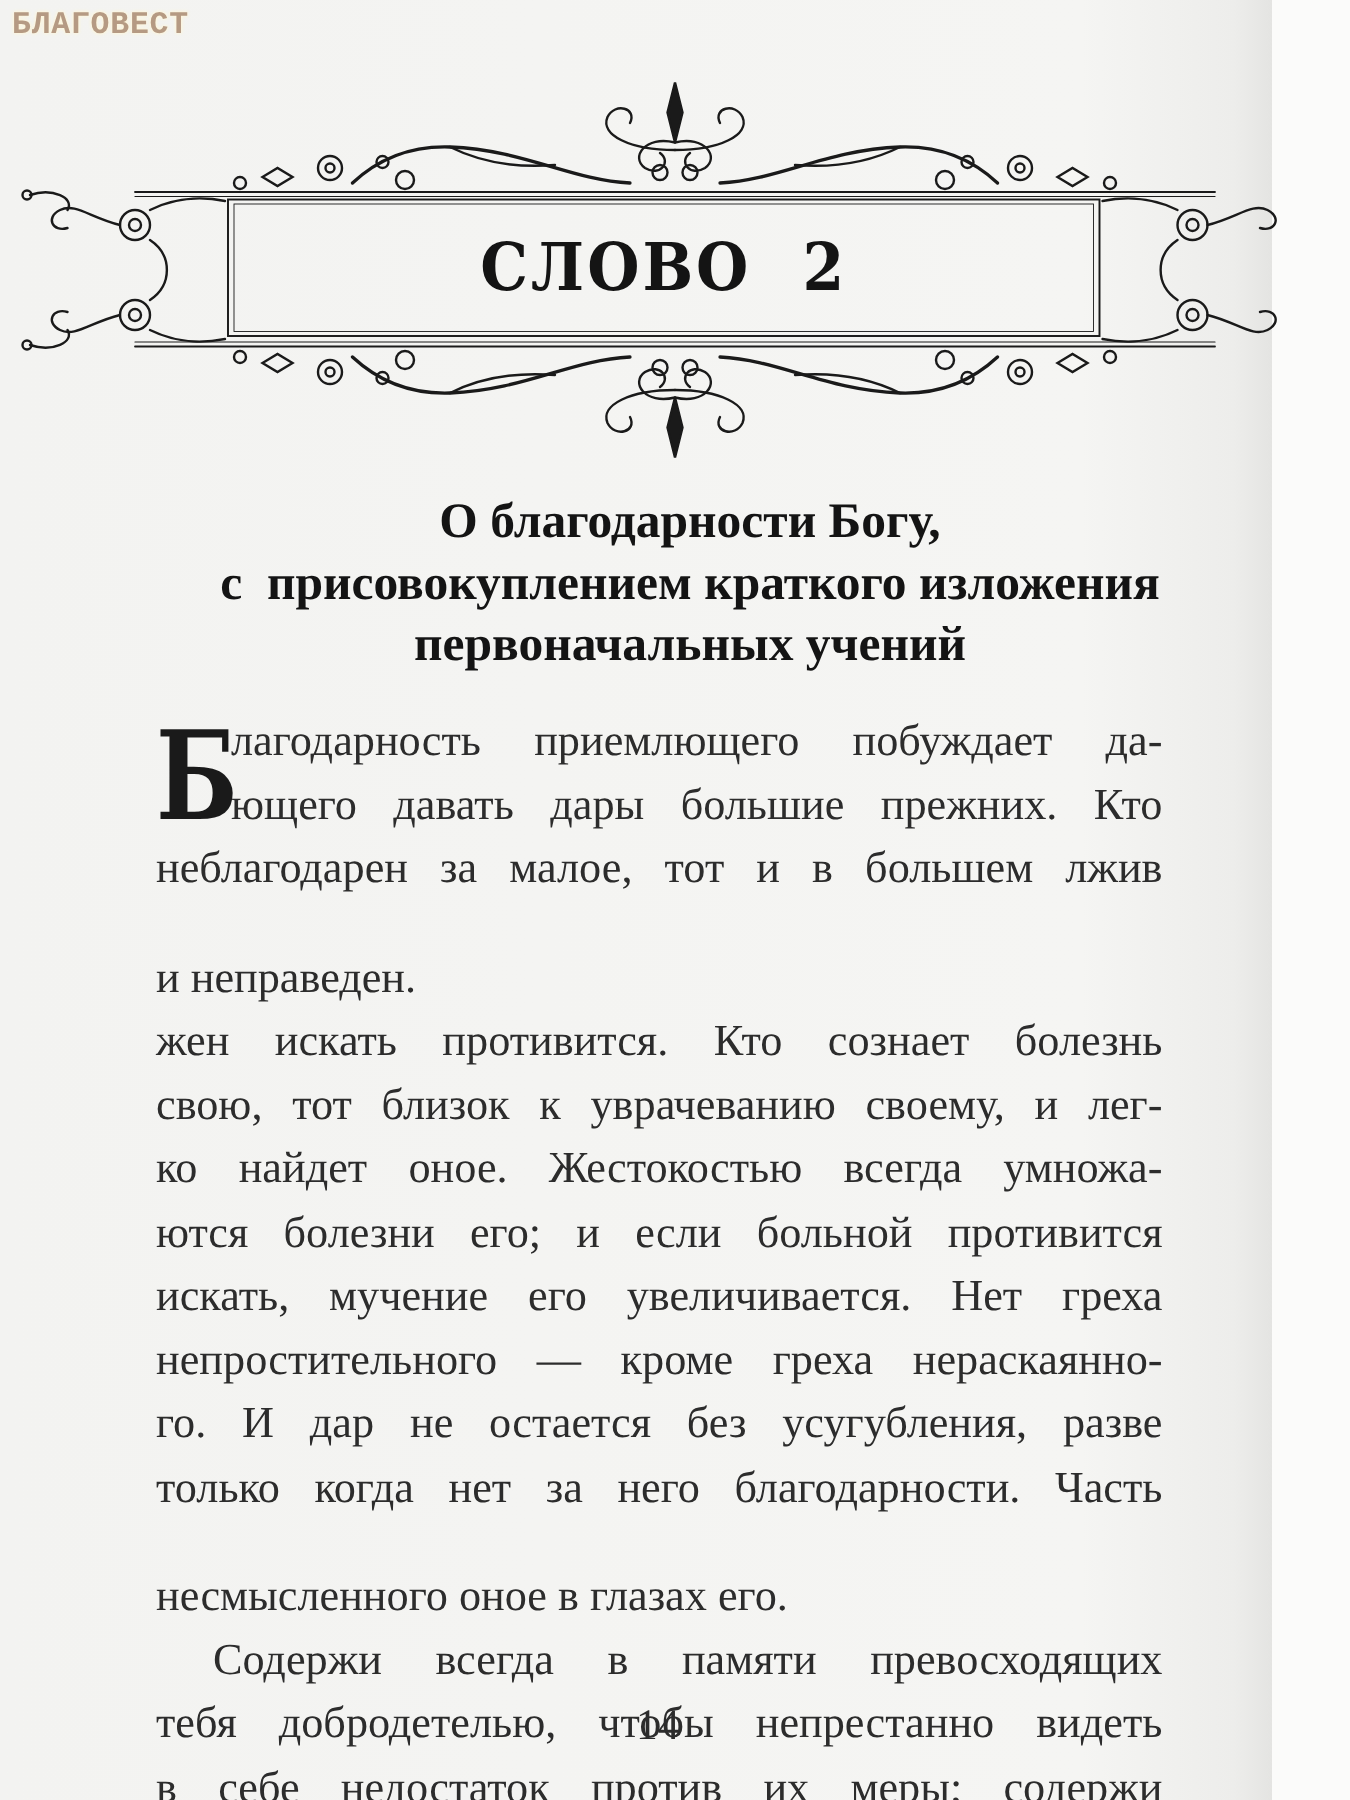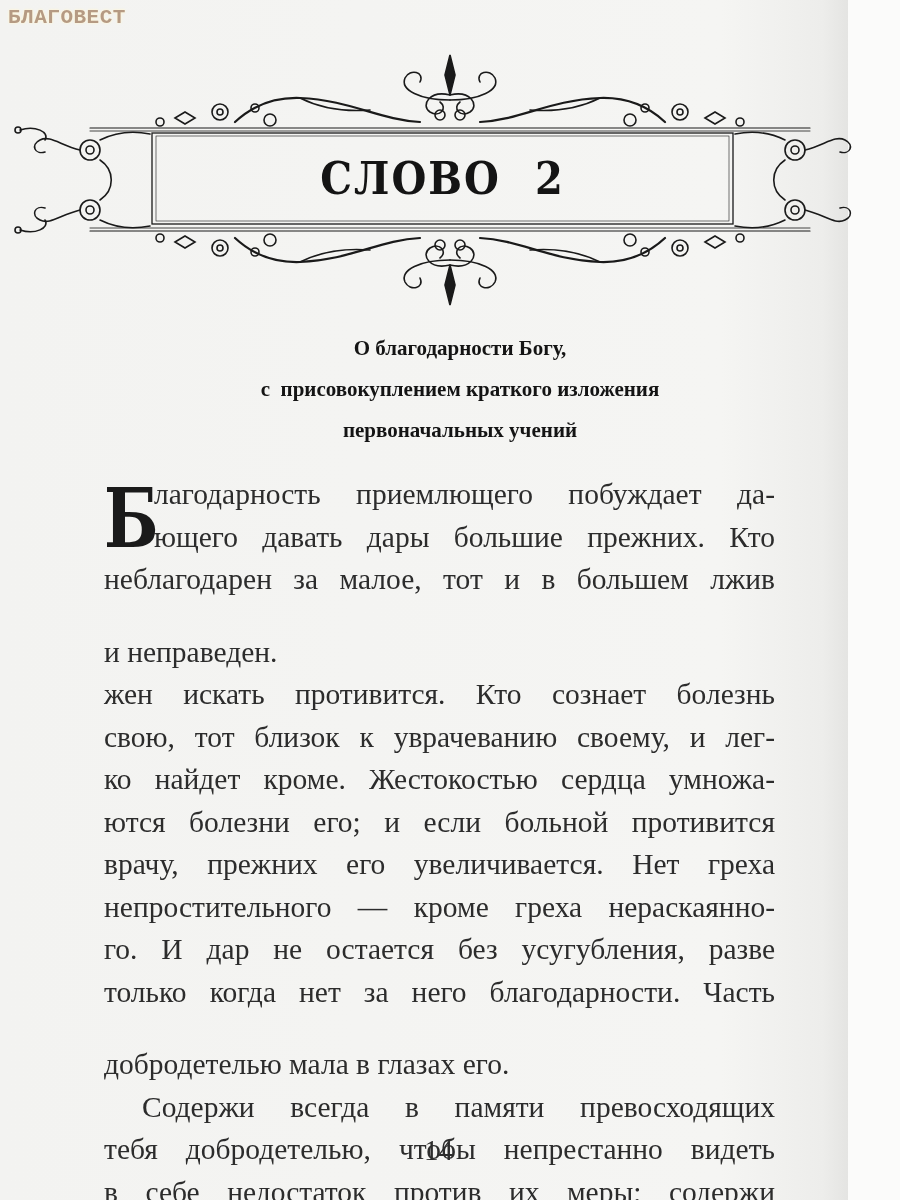--- a/index.html
+++ b/index.html
@@ -29,21 +29,21 @@
     .chapter-title {
       position: absolute; left: 152px; top: 155px; width: 581px; text-align: center;
       font-family: "DejaVu Serif", "Liberation Serif", serif;
       font-weight: bold; font-size: 40px; color: #141414; letter-spacing: 2px;
       transform: scaleY(1.1);
     }
     .chapter-title .num { margin-left: 34px; }
     .heading {
       position: absolute; left: 100px; top: 328px; width: 720px; text-align: center;
       font-family: "Liberation Serif", serif; font-weight: bold;
-      font-size: 21px; line-height: 41px; color: #141414;
+      font-size: 33px; line-height: 41px; color: #141414;
     }
     .body-text {
       position: absolute; left: 104px; top: 473px; width: 671px;
       font-family: "Liberation Serif", serif;
       font-size: 29.5px; line-height: 42.5px; color: #2c2c2c;
     }
     .line { display: block; text-align: justify; text-align-last: justify; white-space: nowrap; height: 42.5px; }
     .line.last { text-align-last: left; margin-top: 30px; }
     .line.indent { padding-left: 38px; }
     .dropcap-block .line.dc { padding-left: 50px; }
@@ -169,27 +169,27 @@
   <div class="dropcap-block" style="position:relative;">
     <span class="dropcap">Б</span>
     <span class="line dc">лагодарность приемлющего побуждает да-</span>
     <span class="line dc">ющего давать дары большие прежних. Кто</span>
     <span class="line">неблагодарен за малое, тот и в большем лжив</span>
     <span class="line last">и неправеден.</span>
   </div>
   <div>
     <span class="line">жен искать противится. Кто сознает болезнь</span>
     <span class="line">свою, тот близок к уврачеванию своему, и лег-</span>
-    <span class="line">ко найдет кроме. Жестокостью сердца умножа-</span>
+    <span class="line">ко найдет оное. Жестокостью всегда умножа-</span>
     <span class="line">ются болезни его; и если больной противится</span>
-    <span class="line">врачу, прежних его увеличивается. Нет греха</span>
+    <span class="line">искать, мучение его увеличивается. Нет греха</span>
     <span class="line">непростительного — кроме греха нераскаянно-</span>
     <span class="line">го. И дар не остается без усугубления, разве</span>
     <span class="line">только когда нет за него благодарности. Часть</span>
-    <span class="line last">добродетелью мала в глазах его.</span>
+    <span class="line last">несмысленного оное в глазах его.</span>
   </div>
   <div>
     <span class="line indent">Содержи всегда в памяти превосходящих</span>
     <span class="line">тебя добродетелью, чтобы непрестанно видеть</span>
     <span class="line">в себе недостаток против их меры; содержи</span>
     <span class="line">всегда в уме тягчайшие скорби скорбящих</span>
   </div>
 </div>
 
 <div class="page-number">14</div>

